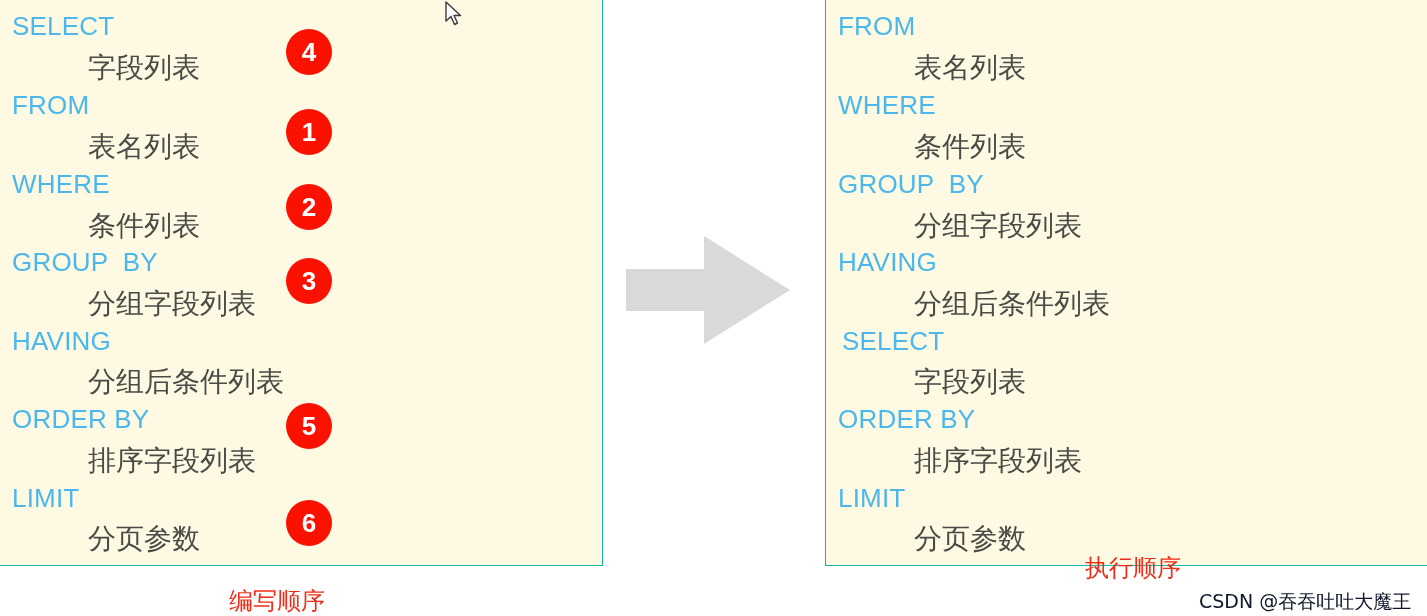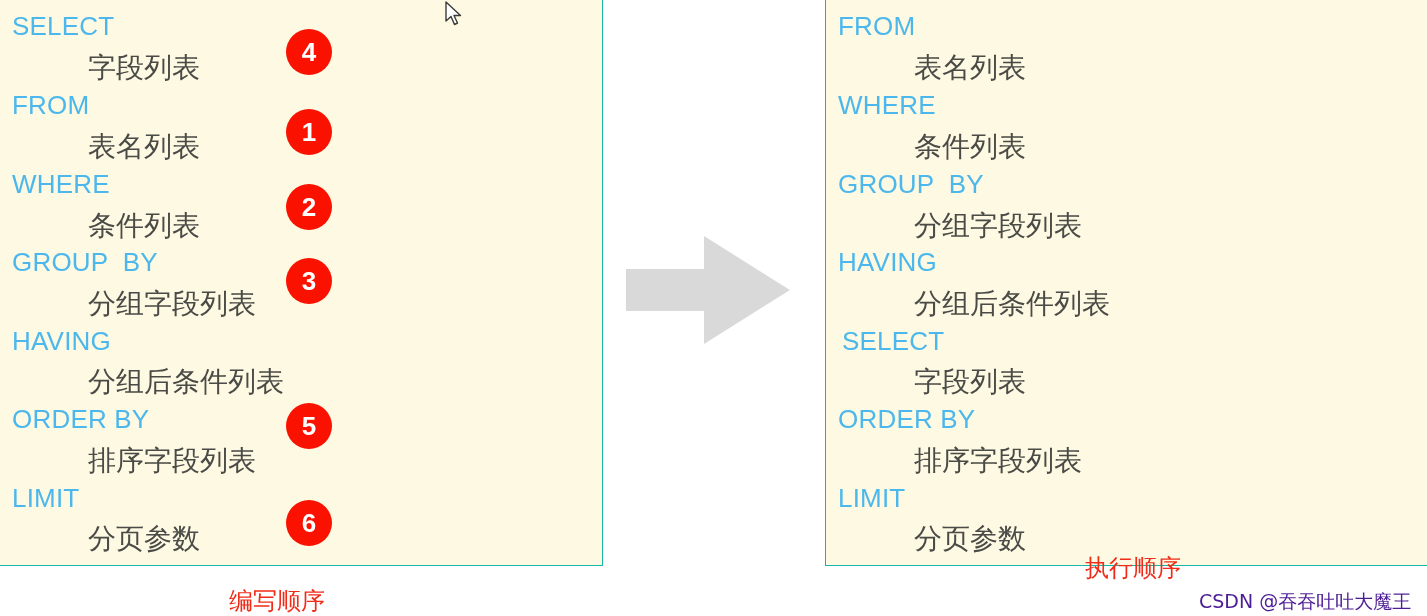--- a/index.html
+++ b/index.html
@@ -94,21 +94,21 @@
     white-space: nowrap;
     font-family: "DejaVu Sans", "Liberation Sans", sans-serif;
   }
   .caption.left-cap  { left: 229px;  top: 585px; }
   .caption.right-cap { left: 1085px; top: 552px; }
 
   .watermark {
     position: absolute;
     left: 1199px;
     top: 589px;
-    color: #4c1d95;
+    color: #0f172a;
     font-size: 19px;
     white-space: nowrap;
     font-family: "DejaVu Sans", "Liberation Sans", sans-serif;
   }
 
   
   .cursor {
     position: absolute;
     left: 444px;
     top: 0px;

